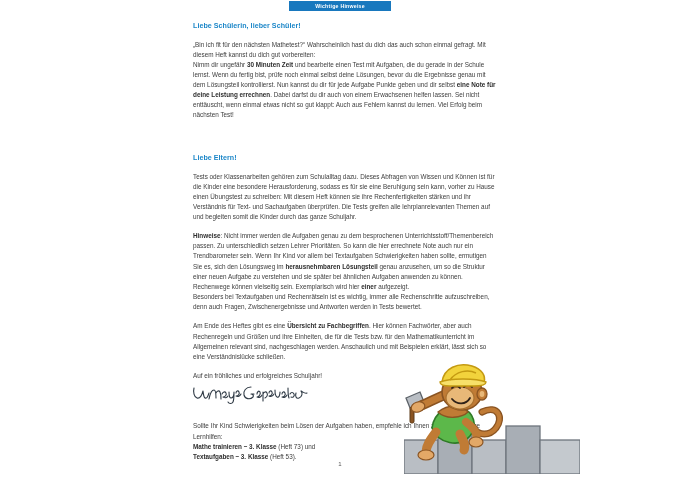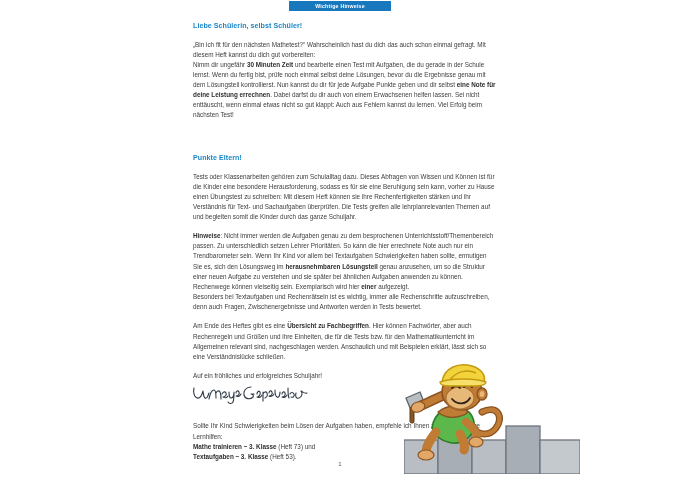--- a/index.html
+++ b/index.html
@@ -122,27 +122,27 @@
 </style>
 </head>
 <body>
 
 <div id="banner-bar">
   <span id="banner-label">Wichtige Hinweise</span>
 </div>
 
 <div id="content-column">
 
-  <h2 class="section-heading">Liebe Schülerin, selbst Schüler!</h2>
+  <h2 class="section-heading">Liebe Schülerin, lieber Schüler!</h2>
 
   <p class="para"><span>„Bin ich fit für den nächsten Mathetest?“ Wahrscheinlich hast du dich das auch schon einmal gefragt. Mit diesem Heft kannst du dich gut vorbereiten:</span><br><span>Nimm dir ungefähr </span><b>30 Minuten Zeit</b><span> und bearbeite einen Test mit Aufgaben, die du gerade in der Schule lernst. Wenn du fertig bist, prüfe noch einmal selbst deine Lösungen, bevor du die Ergebnisse genau mit dem Lösungsteil kontrollierst. Nun kannst du dir für jede Aufgabe Punkte geben und dir selbst </span><b>eine Note für deine Leistung errechnen</b><span>. Dabei darfst du dir auch von einem Erwachsenen helfen lassen. Sei nicht enttäuscht, wenn einmal etwas nicht so gut klappt: Auch aus Fehlern kannst du lernen. Viel Erfolg beim nächsten Test!</span></p>
 
   <div class="spacer-eltern"></div>
 
-  <h2 class="section-heading">Punkte Eltern!</h2>
+  <h2 class="section-heading">Liebe Eltern!</h2>
 
   <p class="para">Tests oder Klassenarbeiten gehören zum Schulalltag dazu. Dieses Abfragen von Wissen und Können ist für die Kinder eine besondere Herausforderung, sodass es für sie eine Beruhigung sein kann, vorher zu Hause einen Übungstest zu schreiben: Mit diesem Heft können sie ihre Rechenfertigkeiten stärken und ihr Verständnis für Text- und Sachaufgaben überprüfen. Die Tests greifen alle lehrplanrelevanten Themen auf und begleiten somit die Kinder durch das ganze Schuljahr.</p>
 
   <div class="spacer-hinweise"></div>
 
   <p class="para"><b>Hinweise</b><span>: Nicht immer werden die Aufgaben genau zu dem besprochenen Unterrichtsstoff/Themenbereich passen. Zu unterschiedlich setzen Lehrer Prioritäten. So kann die hier errechnete Note auch nur ein Trendbarometer sein. Wenn Ihr Kind vor allem bei Textaufgaben Schwierigkeiten haben sollte, ermutigen Sie es, sich den Lösungsweg im </span><b>herausnehmbaren Lösungsteil</b><span> genau anzusehen, um so die Struktur einer neuen Aufgabe zu verstehen und sie später bei ähnlichen Aufgaben anwenden zu können. Rechenwege können vielseitig sein. Exemplarisch wird hier </span><b>einer</b><span> aufgezeigt.</span><br><span>Besonders bei Textaufgaben und Rechenrätseln ist es wichtig, immer alle Rechenschritte aufzuschreiben, denn auch Fragen, Zwischenergebnisse und Antworten werden in Tests bewertet.</span></p>
 
   <p class="para"><span>Am Ende des Heftes gibt es eine </span><b>Übersicht zu Fachbegriffen</b><span>. Hier können Fachwörter, aber auch Rechenregeln und Größen und ihre Einheiten, die für die Tests bzw. für den Mathematikunterricht im Allgemeinen relevant sind, nachgeschlagen werden. Anschaulich und mit Beispielen erklärt, lässt sich so eine Verständnislücke schließen.</span></p>
 
   <p id="signoff-line" style="margin-top:9.5px;">Auf ein fröhliches und erfolgreiches Schuljahr!</p>

